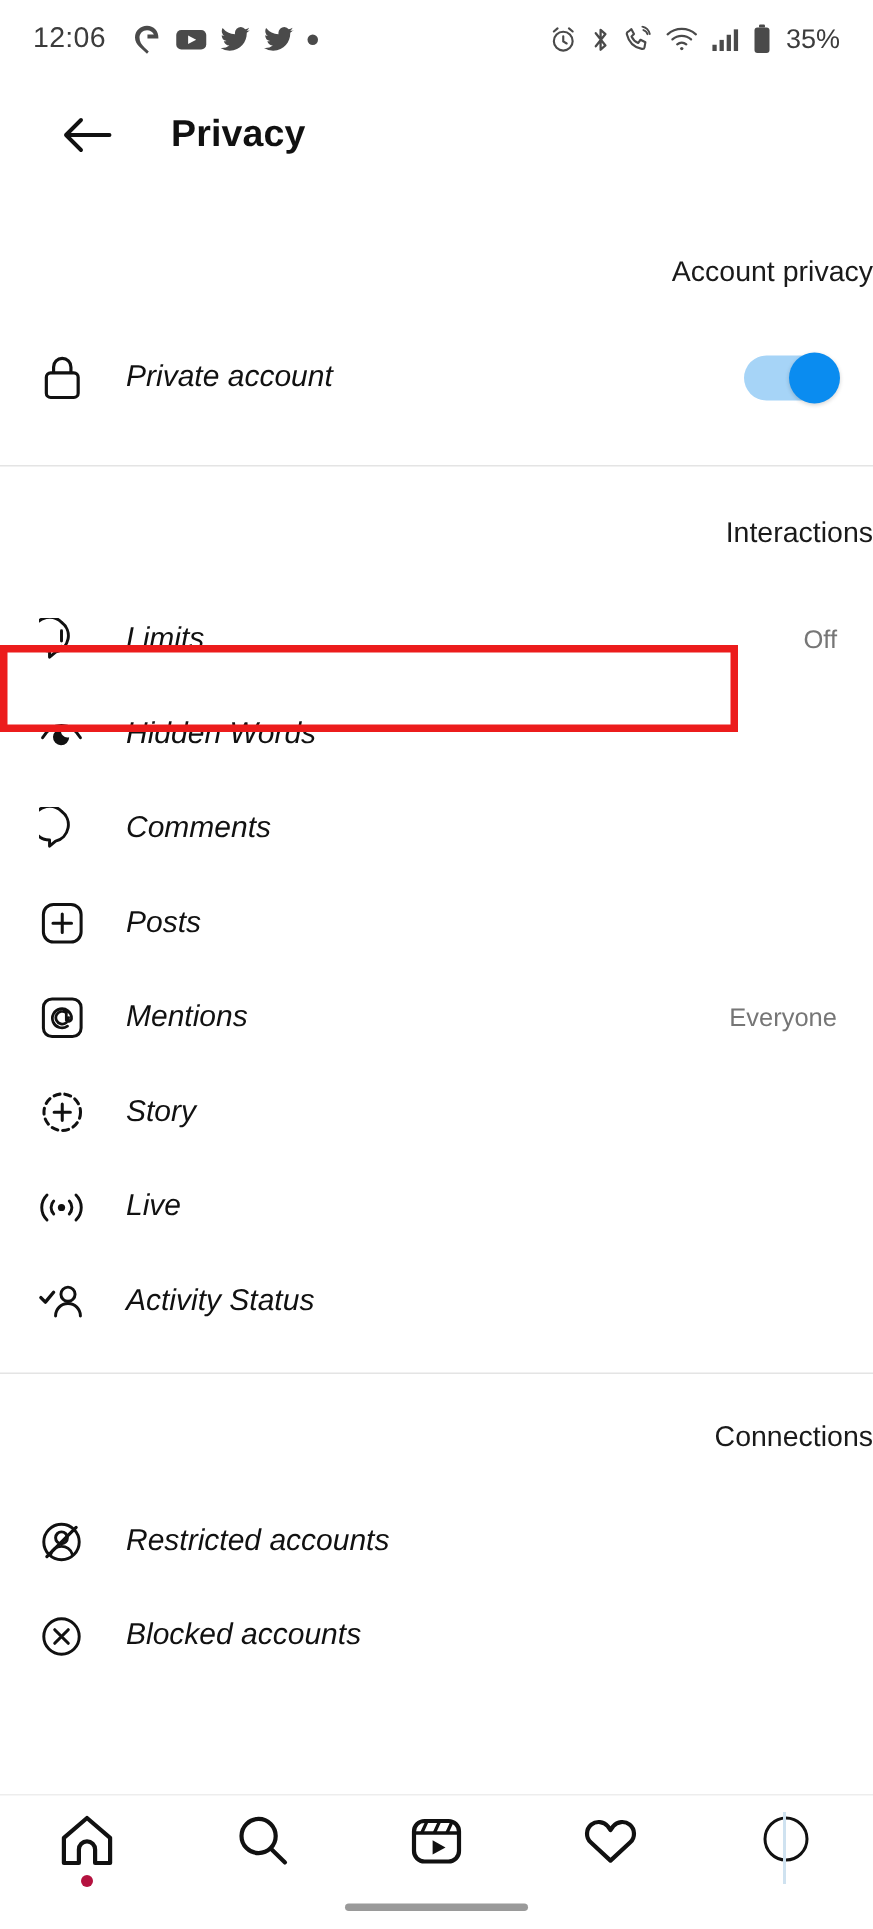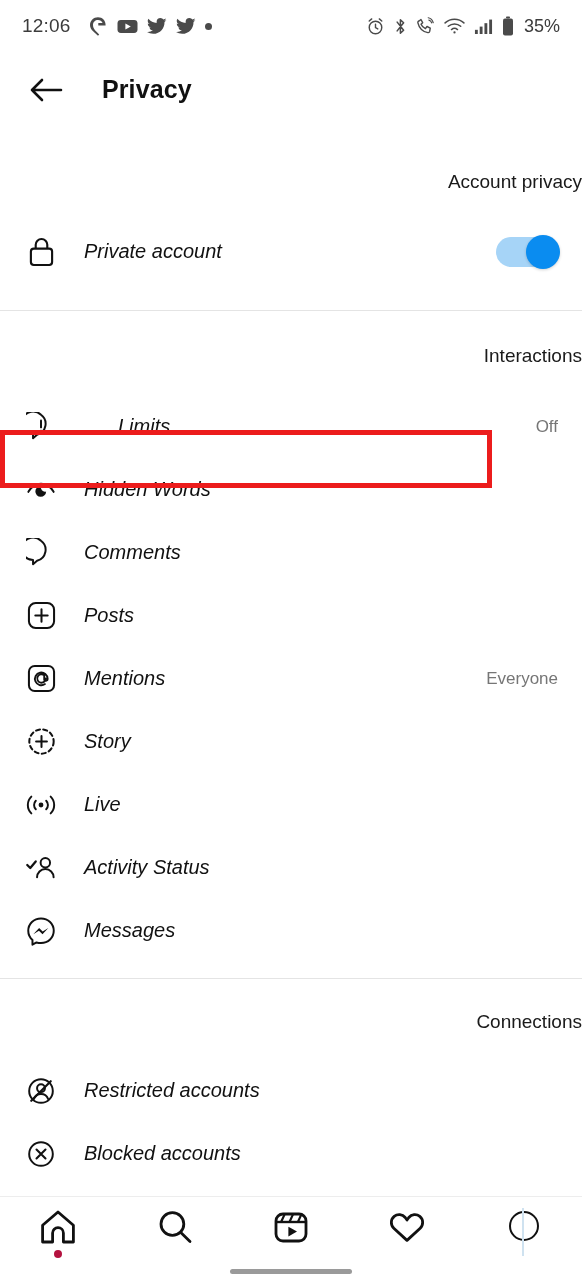--- a/index.html
+++ b/index.html
@@ -38,21 +38,21 @@
   .sb-batt-txt {
     font-size: 18px; color: #3c3c3c; margin-left: 1px;
   }
   .appdot { width: 7px; height: 7px; border-radius: 50%; background: #4a4a4a; }
 
   
   .header {
     position: absolute; top: 52px; left: 0;
     width: 582px; height: 75px;
     display: flex; align-items: center;
-    padding-left: 24px;
+    padding-left: 36px;
   }
   .back-btn {
     width: 44px; height: 44px;
     display: flex; align-items: center; justify-content: center;
     cursor: pointer;
   }
   .page-title {
     font-size: 25px; font-weight: bold; color: #111111;
     margin-left: 34px; letter-spacing: .1px;
   }
@@ -261,21 +261,21 @@
           <span class="knob"></span>
         </span>
       </div>
     </div>
 
     <div class="divider" style="margin-top:27px;"></div>
 
     <div class="section">
       <div class="section-title" style="padding-top:34px;">Interactions</div>
 
-      <div class="row" style="margin-top:28px;gap:34px;">
+      <div class="row" style="margin-top:28px;">
         <span class="row-icon">
           <svg width="30" height="30" viewBox="0 0 32 32">
             <path d="M16 3a12 12 0 1 0-8.5 20.5v4.4l4.3-3.6A12 12 0 0 0 16 3z" fill="none" stroke="#111" stroke-width="2.1" stroke-linejoin="round"></path>
             <path d="M16 9v7.4" stroke="#111" stroke-width="2.1" stroke-linecap="round"></path>
             <circle cx="16" cy="20.4" r="1.4" fill="#111"></circle>
           </svg>
         </span>
         <span class="row-label">Limits</span>
         <span class="row-value">Off</span>
       </div>
@@ -346,29 +346,20 @@
         <span class="row-icon">
           <svg width="32" height="27" viewBox="0 0 34 28">
             <circle cx="21.6" cy="9" r="5" fill="none" stroke="#111" stroke-width="2.1"></circle>
             <path d="M12.8 24.4a8.8 8.8 0 0 1 17.6 0" fill="none" stroke="#111" stroke-width="2.1" stroke-linecap="round"></path>
             <path d="M2.4 11.4 5.6 14.6 11.4 7.6" fill="none" stroke="#111" stroke-width="2.4" stroke-linecap="round" stroke-linejoin="round"></path>
           </svg>
         </span>
         <span class="row-label">Activity Status</span>
       </div>
 
-      <div class="row">
-        <span class="row-icon">
-          <svg width="30" height="30" viewBox="0 0 32 32">
-            <path d="M16 2.6C8.3 2.6 2.4 8.3 2.4 15.8c0 4 1.7 7.4 4.5 9.8v5l4.3-2.4c1.5.4 3.1.6 4.8.6 7.7 0 13.6-5.6 13.6-13C29.6 8.3 23.7 2.6 16 2.6z" fill="none" stroke="#111" stroke-width="2.1" stroke-linejoin="round"></path>
-            <path d="M7.8 19.4 14 12.8l3.8 3.8 6-3.8-6.2 6.6-3.8-3.8z" fill="#111"></path>
-          </svg>
-        </span>
-        <span class="row-label">Messages</span>
-      </div>
     </div>
 
     <div class="divider" style="margin-top:16px;"></div>
 
     <div class="section">
       <div class="section-title" style="padding-top:32px;">Connections</div>
 
       <div class="row" style="margin-top:26px;">
         <span class="row-icon">
           <svg width="30" height="30" viewBox="0 0 32 32">

